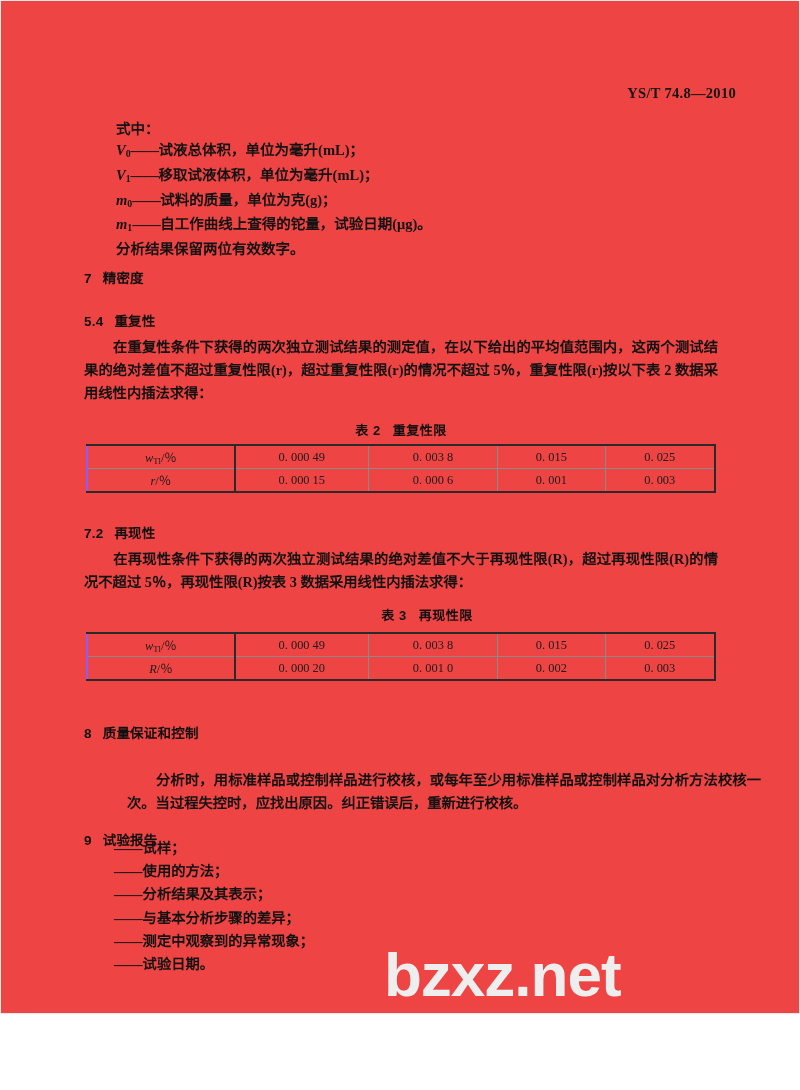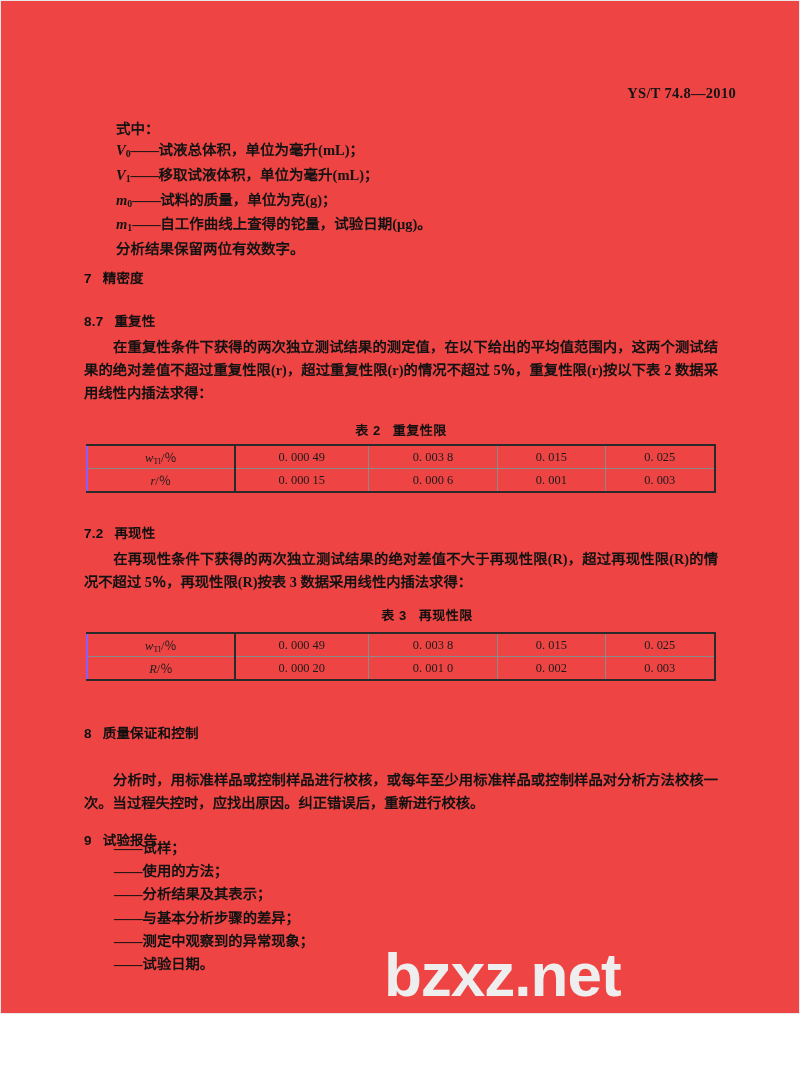--- a/index.html
+++ b/index.html
@@ -217,21 +217,21 @@
       </div>
 
       <div class="row">分析结果保留两位有效数字。</div>
     </div>
 
     <div class="h1" style="top:266px;">
       <span class="num">7</span><span>精密度</span>
     </div>
 
     <div class="h2" style="top:309px;">
-      <span class="num">8.7</span><span>重复性</span>
+      <span class="num">5.4</span><span>重复性</span>
     </div>
 
     <div class="para" style="top:335px;">
       <span class="ind"></span><span>在重复性条件下获得的两次独立测试结果的测定值，在以下给出的平均值范围内，这两个测试结果的绝对差值不超过重复性限(r)，超过重复性限(r)的情况不超过 5％，重复性限(r)按以下表 2 数据采用线性内插法求得：</span>
     </div>
 
     <div class="tbl-cap" style="top:419px;">
       <span>表 2</span><span class="gap"></span><span>重复性限</span>
     </div>
 
@@ -290,21 +290,21 @@
           <td>0. 002</td>
           <td>0. 003</td>
         </tr>
       </tbody>
     </table>
 
     <div class="h1" style="top:721px;">
       <span class="num">8</span><span>质量保证和控制</span>
     </div>
 
-    <div class="para" style="top:768px;">
+    <div class="para" style="top:768px;margin-left:43px;">
       <span class="ind"></span><span>分析时，用标准样品或控制样品进行校核，或每年至少用标准样品或控制样品对分析方法校核一次。当过程失控时，应找出原因。纠正错误后，重新进行校核。</span>
     </div>
 
     <div class="h1" style="top:828px;">
       <span class="num">9</span><span>试验报告</span>
     </div>
 
     <div class="dashlist" style="top:836px;">
       <div class="item">——试样；</div>
       <div class="item">——使用的方法；</div>

